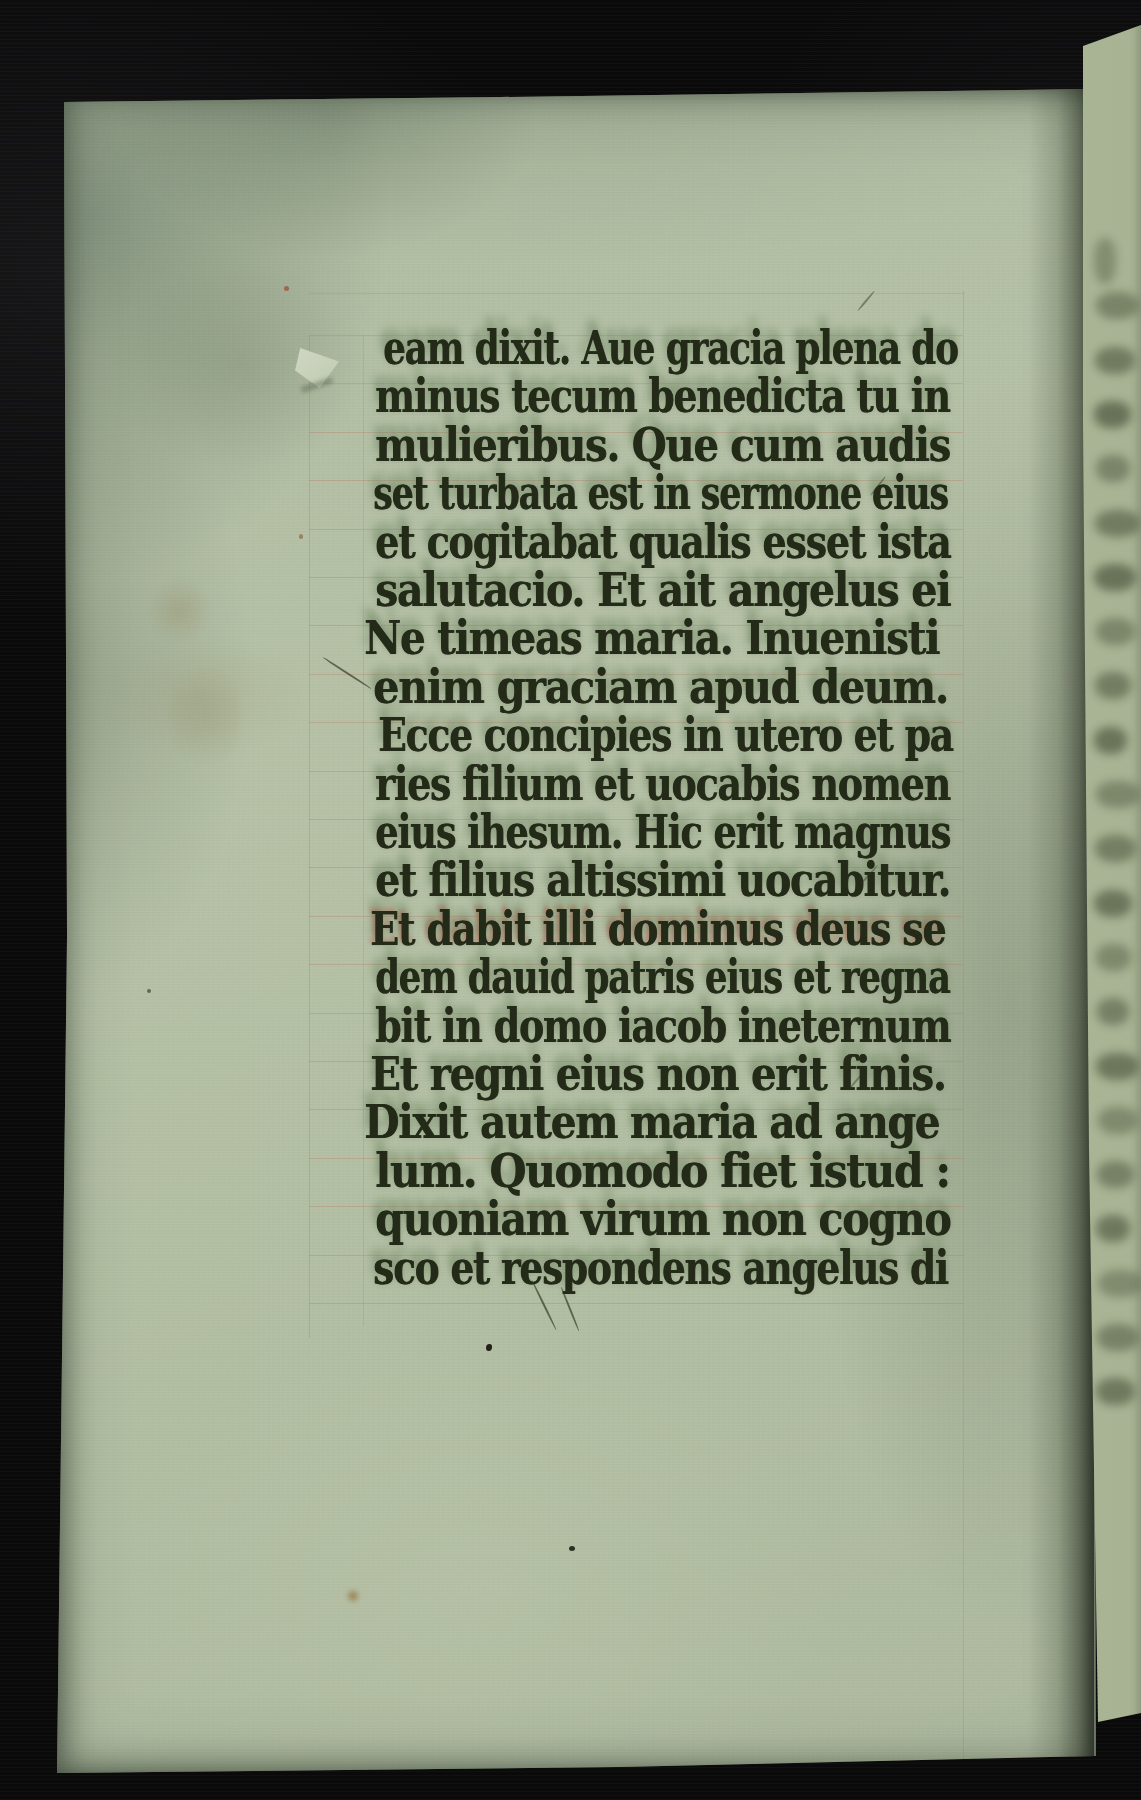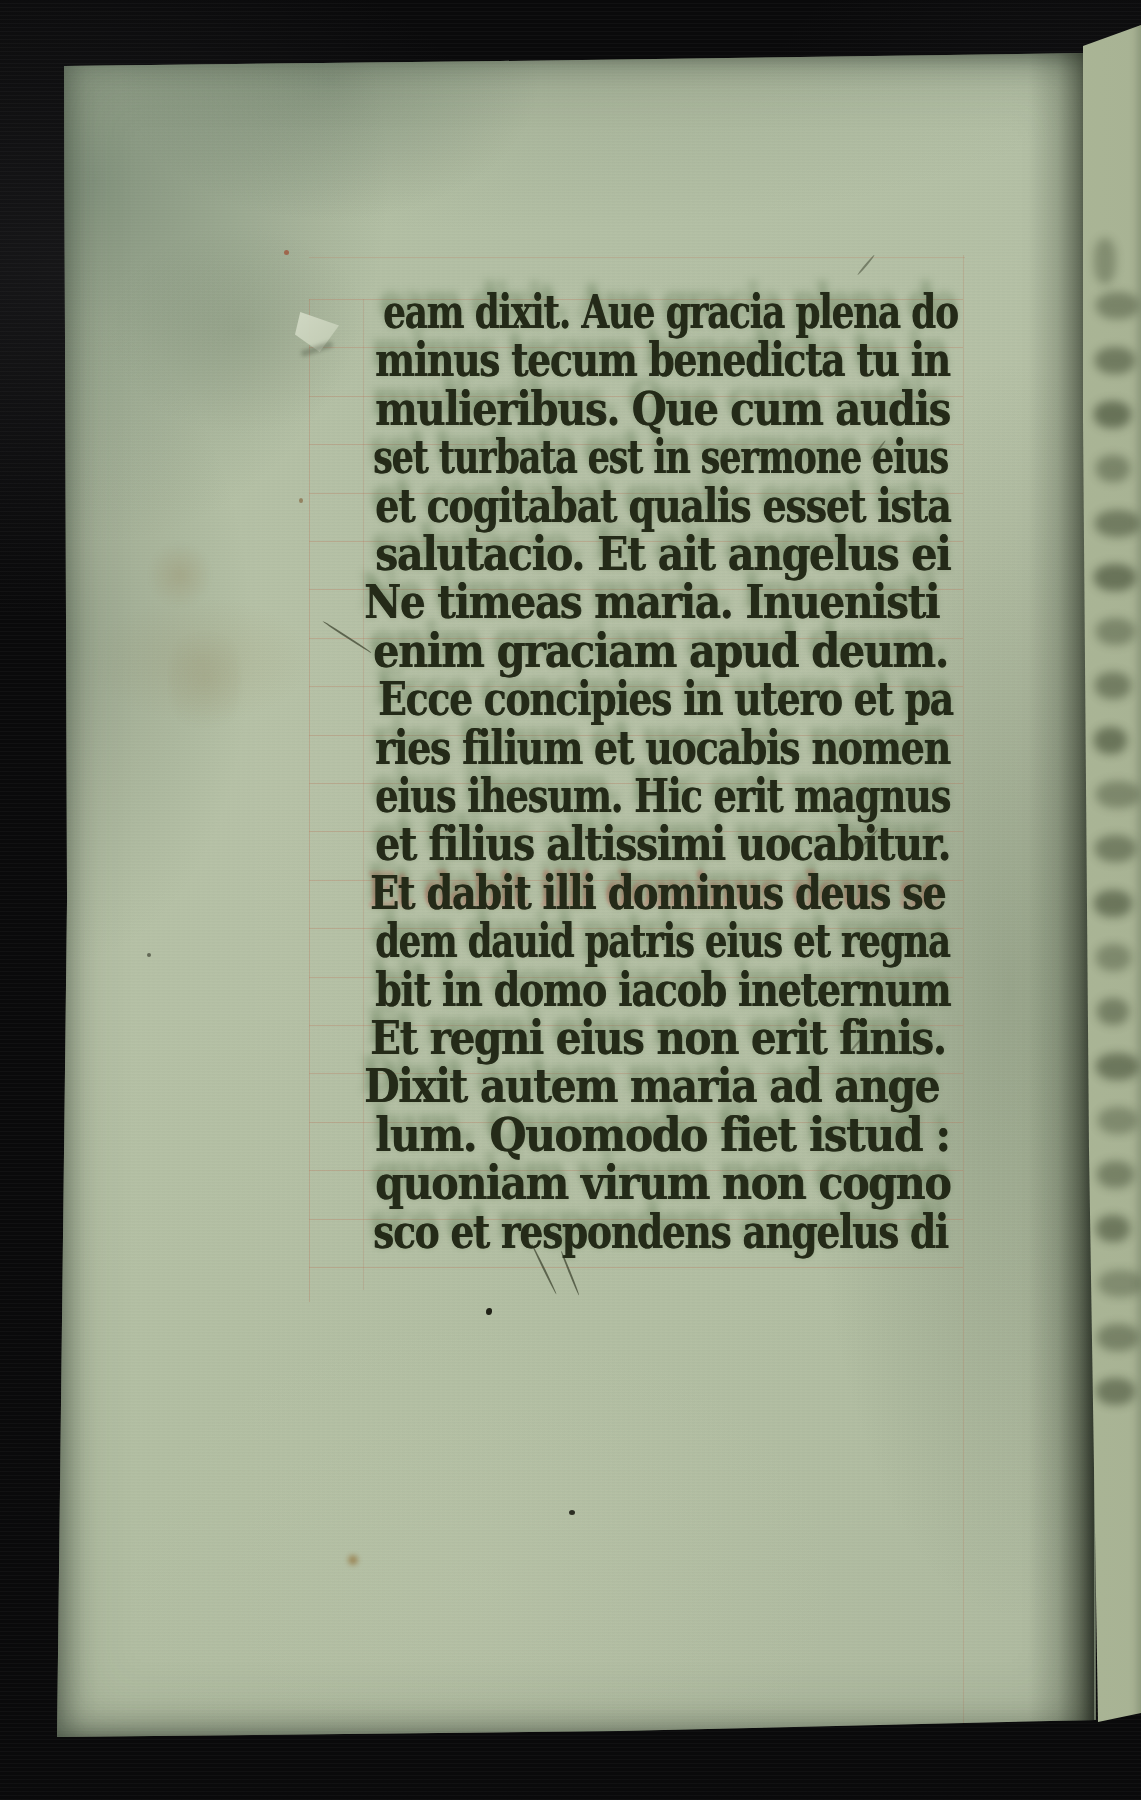--- a/index.html
+++ b/index.html
@@ -4,21 +4,21 @@
 <style>
   html,body{margin:0;padding:0;background:#050506;}
   .canvas{position:relative;width:1141px;height:1800px;overflow:hidden;
     background:
       radial-gradient(700px 500px at 6% 15%, rgba(80,80,85,.18), transparent 70%),
       radial-gradient(500px 400px at 95% 10%, rgba(70,70,75,.12), transparent 70%),
       repeating-linear-gradient(0deg, rgba(255,255,255,.028) 0 1px, transparent 1px 4px),
       #0a0a0b;}
   
   .page-clip{position:absolute;inset:0;
-    clip-path:polygon(64px 66px,500px 61px,1090px 53px,1096px 1720px,620px 1731px,57px 1737px,67px 900px);}
+    clip-path:polygon(64px 66px,500px 61px,1090px 53px,1096px 1720px,620px 1731px,57px 1737px,67px 900px);margin-top:36px;}
   .page-base{position:absolute;inset:0;
     background:
       radial-gradient(420px 520px at 95px 180px, rgba(88,106,90,.50), transparent 70%),
       radial-gradient(300px 200px at 330px 80px, rgba(95,112,95,.38), transparent 70%),
       radial-gradient(260px 460px at 70px 640px, rgba(100,115,96,.32), transparent 70%),
       radial-gradient(200px 160px at 240px 330px, rgba(118,132,108,.25), transparent 65%),
       radial-gradient(900px 280px at 45% 2%, rgba(100,115,95,.20), transparent 70%),
       radial-gradient(160px 90px at 200px 660px, rgba(140,125,80,.14), transparent 70%),
       radial-gradient(300px 900px at 1010px 55%, rgba(78,92,72,.28), transparent 70%),
       radial-gradient(520px 380px at 42% 88%, rgba(205,212,184,.16), transparent 70%),

